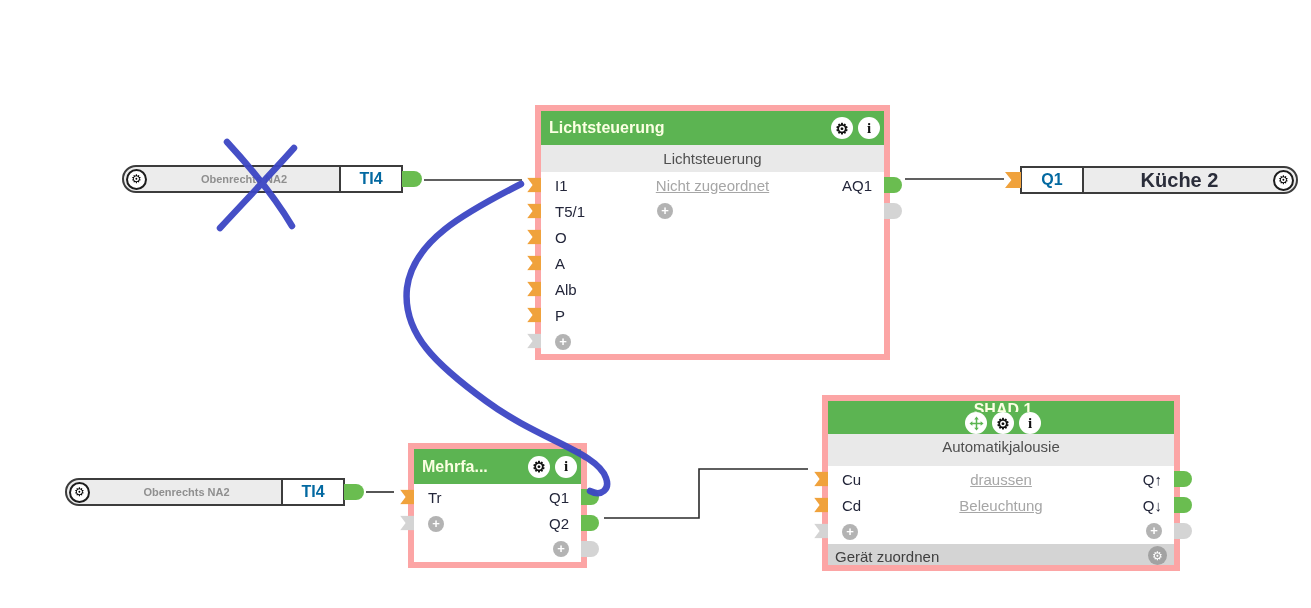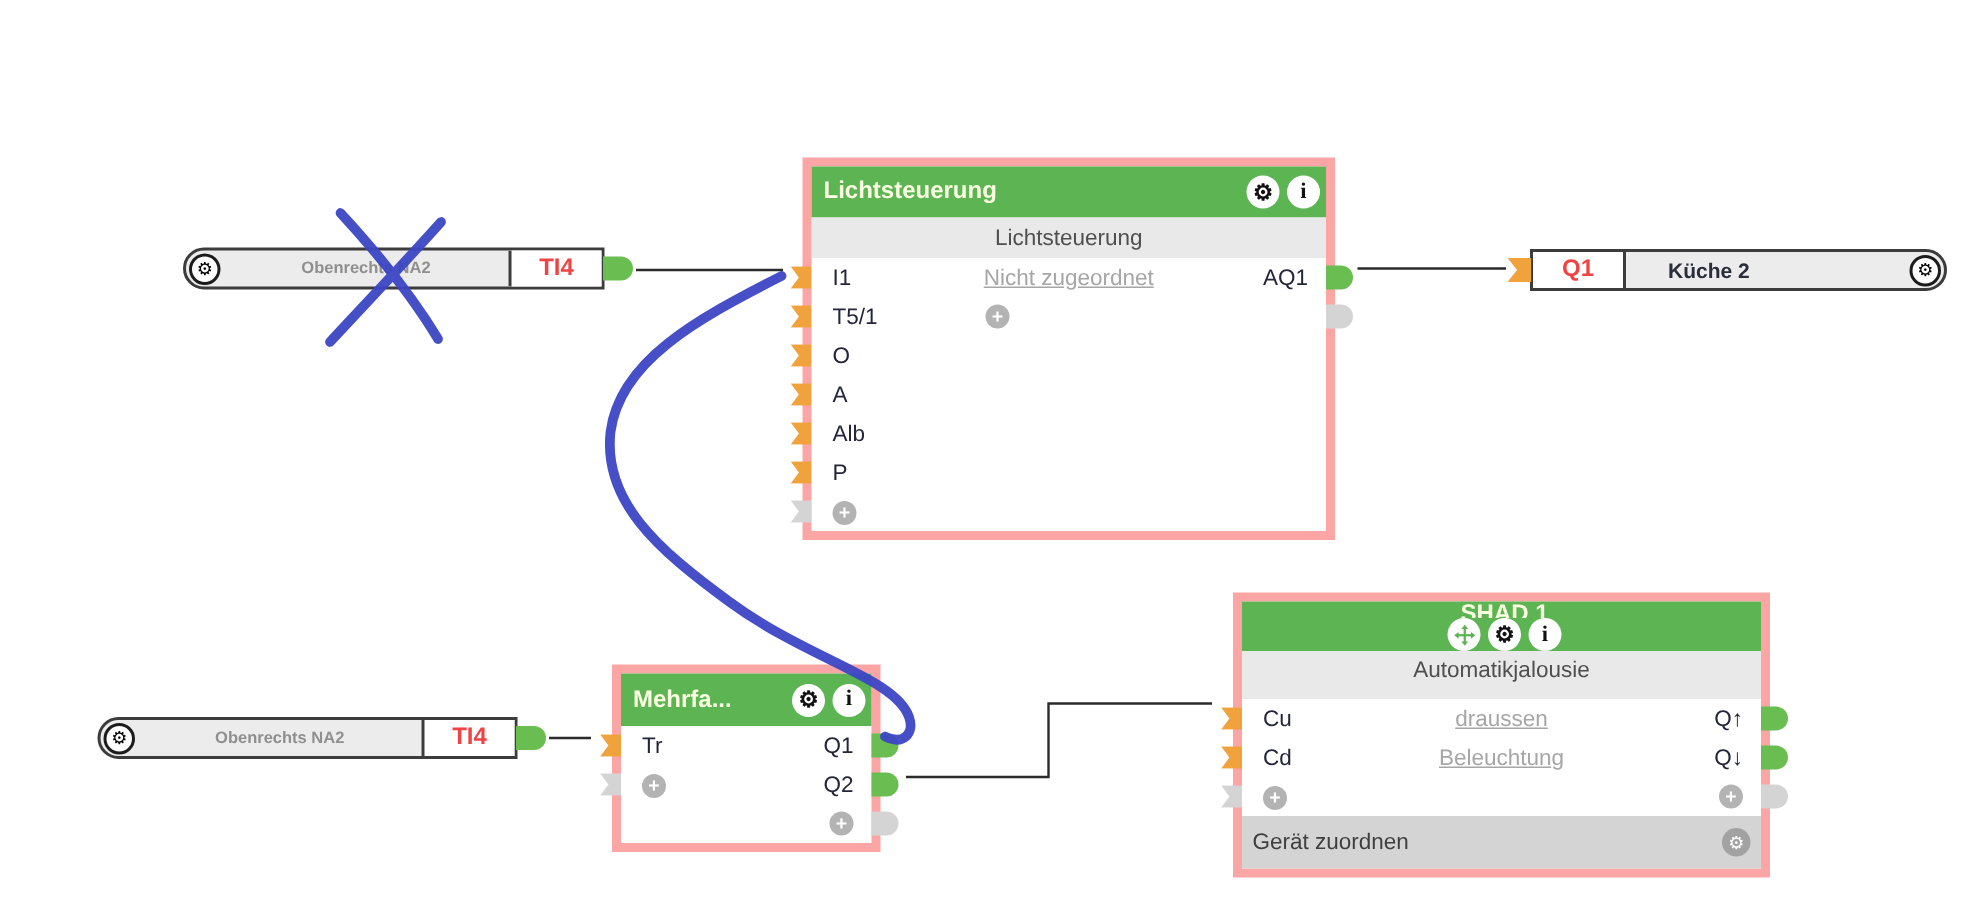--- a/index.html
+++ b/index.html
@@ -22,22 +22,22 @@
   .hicon.info-i{font-family:"Liberation Serif",serif;font-weight:bold;font-size:15px;}
   .subtitle-row{background:#e9e9e9;color:#4f4f4f;font-size:15px;text-align:center;
                 height:32px;line-height:26px;}
   .row{position:relative;height:26px;display:flex;align-items:center;font-size:15px;color:#23263a;}
   .row .l{width:72px;padding-left:14px;box-sizing:border-box;}
   .row .c{flex:1;text-align:center;color:#a6a6a6;text-decoration:underline;}
   .row .r{width:72px;padding-right:12px;box-sizing:border-box;display:flex;
           justify-content:flex-end;align-items:center;}
   .narrow .row .l{width:52px;}
   .narrow .row .r{width:58px;}
-  .block-footer{background:#d4d4d4;color:#3f3f3f;font-size:15px;height:35px;
-                display:flex;align-items:center;padding:0 7px;}
+  .block-footer{background:#d4d4d4;color:#3f3f3f;font-size:15px;height:21px;
+                display:flex;align-items:flex-end;padding:0 7px;}
   .block-footer .ftxt{flex:1;}
   .fgear{width:19px;height:19px;border-radius:50%;background:#a2a2a2;color:#fff;
          display:flex;align-items:center;justify-content:center;font-size:12px;}
 
   
   .nub{position:absolute;top:50%;transform:translateY(-50%);}
   .nub-in{left:-14px;width:14px;height:15px;
           clip-path:polygon(0 0,100% 0,100% 100%,0 100%,40% 50%);}
   .nub-out{right:-18px;width:18px;height:16px;border-radius:0 8px 8px 0;}
   .orange{background:#f0a23c;}
@@ -52,24 +52,24 @@
   .pill{position:absolute;z-index:5;height:28px;display:flex;align-items:center;
         background:#ececec;border:2px solid #3c3c3c;box-sizing:border-box;}
   .pill-left{border-radius:14px 0 0 14px;}
   .pill-right{border-radius:0 14px 14px 0;}
   .pill-gear{margin:0 2px;width:21px;height:21px;border-radius:50%;background:#fff;
              border:2px solid #1c1c1c;box-sizing:border-box;font-size:12px;line-height:16px;
              text-align:center;flex:none;}
   .pill-label{flex:1;text-align:center;font-size:11px;font-weight:bold;color:#8f8f8f;
               white-space:nowrap;overflow:hidden;}
   .pill-port{width:60px;height:100%;background:#fff;display:flex;align-items:center;
-             justify-content:center;font-weight:bold;font-size:16px;color:#ef4444;flex:none;}
+             justify-content:center;font-weight:bold;font-size:16px;color:#0369a1;flex:none;}
   .pill-left .pill-port{border-left:2px solid #3c3c3c;}
   .pill-right .pill-port{border-right:2px solid #3c3c3c;}
-  .pill-label-big{flex:1;padding-left:28px;font-weight:bold;font-size:14px;color:#2a2d3a;}
+  .pill-label-big{flex:1;padding-left:4px;font-weight:bold;font-size:20px;color:#2a2d3a;text-align:center;}
   .nub-pill-out{right:-21px;width:20px;height:16px;border-radius:0 8px 8px 0;}
   .nub-pill-in{left:-17px;width:16px;height:16px;
                clip-path:polygon(0 0,100% 0,100% 100%,0 100%,40% 50%);}
 </style>
 </head>
 <body>
 
 <div class="canvas">
 
   <svg id="wires-layer" class="layer" width="1311" height="608">

